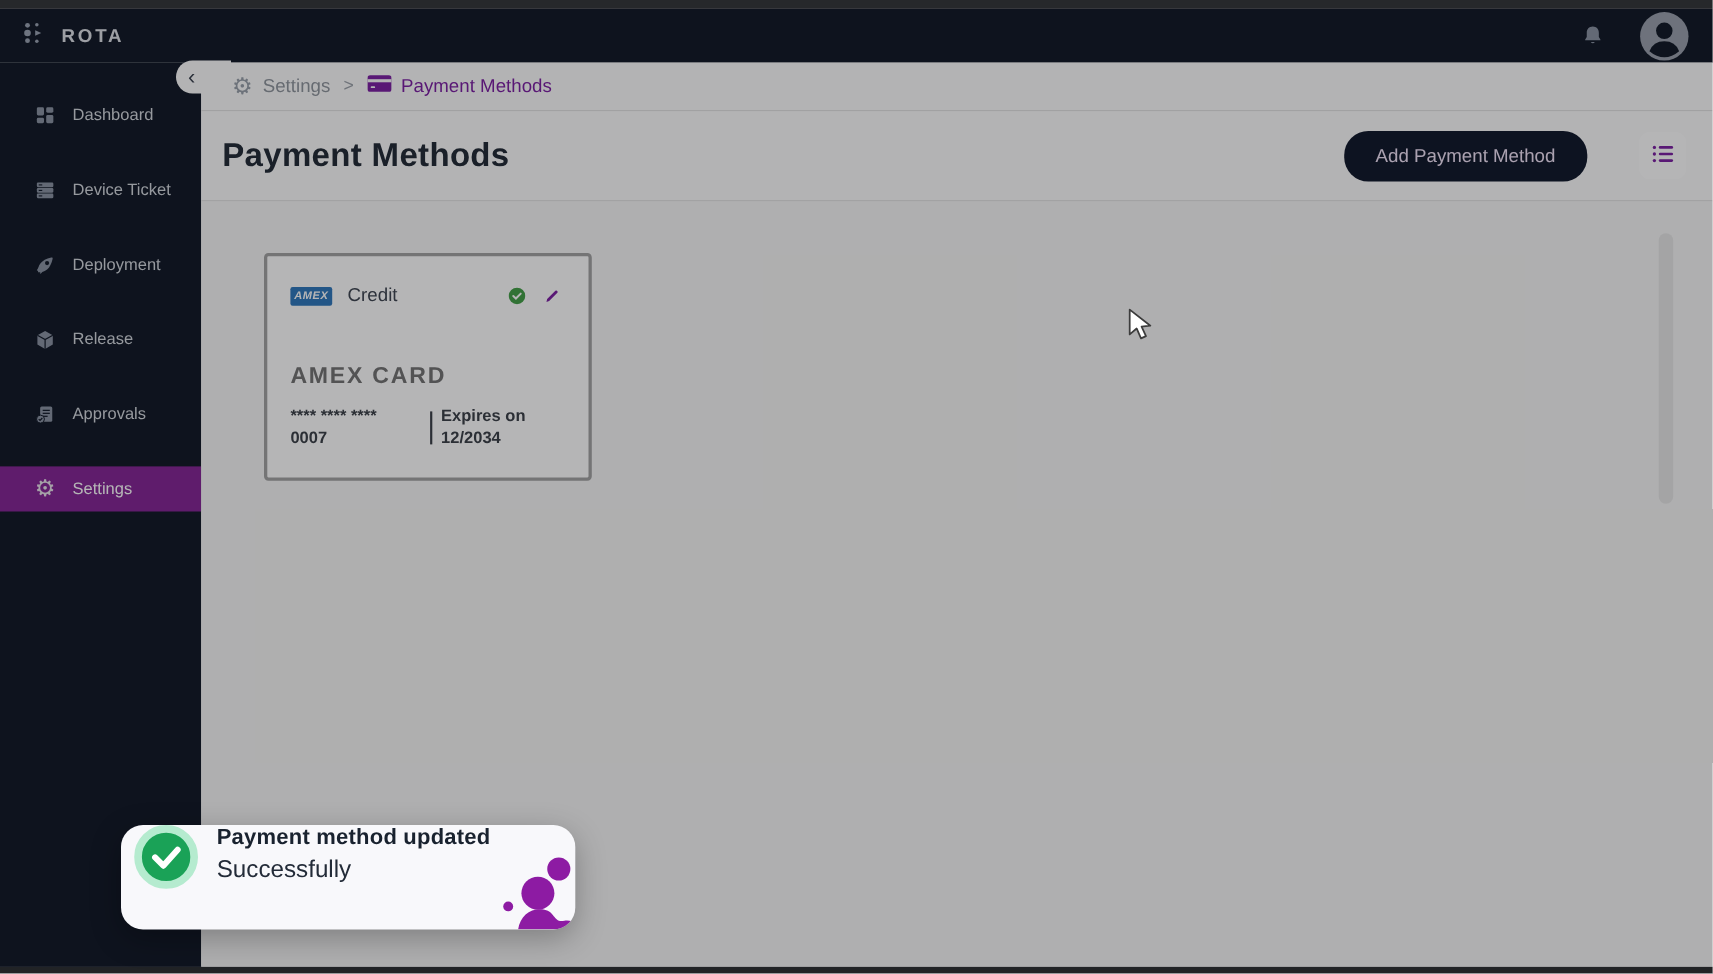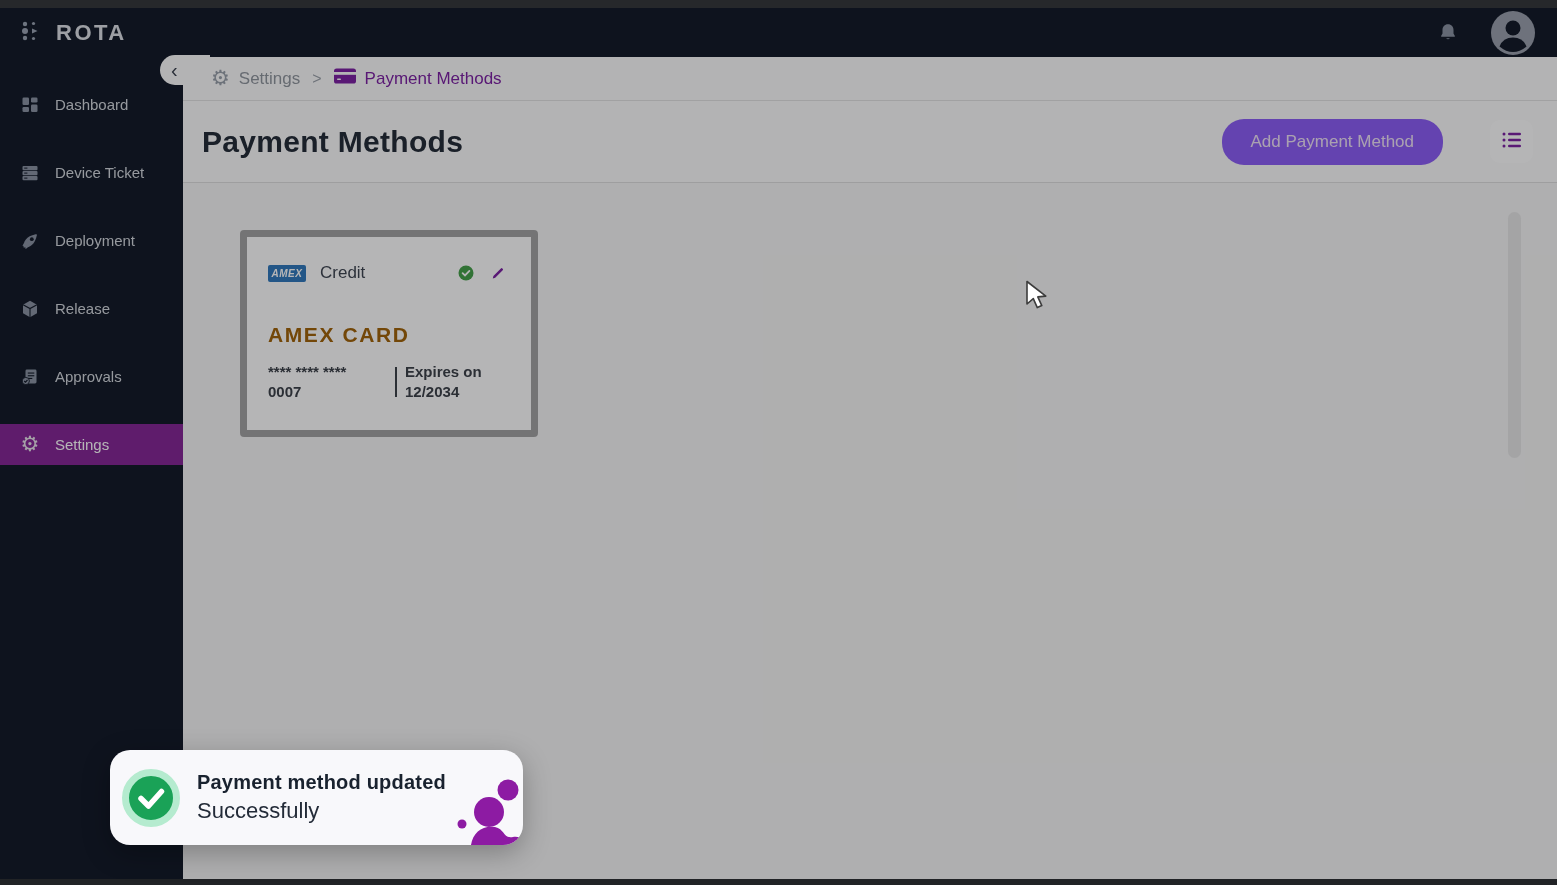--- a/index.html
+++ b/index.html
@@ -12,35 +12,35 @@
   
   .top-strip  { position:absolute; top:0; left:0; width:1557px; height:8px; background:#333538; }
   .bottom-strip { position:absolute; bottom:0; left:0; width:1557px; height:6px; background:#2c2e31; }
 
   
   .topbar {
     position:absolute; top:8px; left:0; width:1557px; height:49px;
     background:#101826; display:flex; align-items:center; padding:0 20px;
   }
   .brand { display:flex; align-items:center; cursor:pointer; }
-  .brand-name { color:#dde0e6; font-size:22px; font-weight:bold; letter-spacing:2.5px; margin-left:12px; }
+  .brand-name { color:#dde0e6; font-size:17px; font-weight:bold; letter-spacing:2.5px; margin-left:12px; }
   .topbar-right { margin-left:auto; display:flex; align-items:center; }
   .bell-btn { width:26px; height:26px; display:flex; align-items:center; justify-content:center; cursor:pointer; }
   .avatar {
     width:44px; height:44px; border-radius:50%; background:#9aa0ac; overflow:hidden;
     margin-left:30px; margin-right:2px; cursor:pointer; position:relative;
   }
 
   
   .sidebar {
     position:absolute; top:57px; left:0; width:183px; height:822px;
     background:#101826; padding-top:27px;
   }
   .side-item {
-    height:41px; display:flex; align-items:center; padding-left:17px;
+    height:41px; display:flex; align-items:center; padding-left:28px;
     margin-bottom:27px; color:#d3d7dd; font-size:15px; cursor:pointer;
   }
   .side-item .ico { width:26px; margin-right:12px; display:flex; align-items:center; justify-content:center; color:#8a93a3; }
   .side-item.active { background:#852596; color:#ffffff; }
   .side-item.active .ico { color:#e8e3ea; }
   .gear-glyph { font-size:21px; line-height:1; font-family:"DejaVu Sans", sans-serif; }
 
   
   .content { position:absolute; top:57px; left:183px; width:1374px; height:822px; background:#f6f6f6; }
   .crumb-row {
@@ -60,63 +60,63 @@
   .crumb-current { color:#7b1fa2; }
   .crumb-gear { color:#98a0aa; }
 
   .title-row {
     height:82px; background:#fdfdfd; border-bottom:1px solid #dedede;
     display:flex; align-items:center; padding:0 24px 0 19px;
   }
   .page-title { font-size:30px; font-weight:800; color:#222a35; letter-spacing:0.3px; flex:1; }
   .add-btn {
     height:46px; padding:0 29px; border:none; border-radius:22px;
-    background:#8b5cf6; color:#f0e3f6; font-size:17px;
+    background:#0f172a; color:#f0e3f6; font-size:17px;
     font-family:"Liberation Sans", sans-serif; cursor:pointer;
   }
   .view-btn {
     width:43px; height:43px; margin-left:47px; border:none; border-radius:10px;
     background:#ffffff; display:flex; align-items:center; justify-content:center; cursor:pointer;
   }
 
   .page-body { position:relative; height:695px; background:#f6f6f6; }
   .scroll-thumb {
     position:absolute; right:36px; top:29px; width:13px; height:246px;
     background:#e7e7e7; border-radius:7px; cursor:pointer;
   }
 
   
   .pay-card {
     position:absolute; left:57px; top:47px; width:298px; height:207px;
-    background:#ffffff; border:7px solid #a3a3a3; border-radius:4px;
+    background:#ffffff; border:3px solid #a3a3a3; border-radius:4px;
     padding:26px 20px 0 21px;
   }
   .pc-head { display:flex; align-items:center; }
   .amex-logo {
     width:38px; height:17px; background:#2e77bc; border-radius:2px;
     color:#fff; font-size:10px; font-weight:bold; font-style:italic; letter-spacing:0.5px;
     display:flex; align-items:center; justify-content:center;
   }
   .pc-type { margin-left:14px; font-size:17px; color:#3d4450;text-align:center; }
   .pc-check { margin-left:auto; display:flex; cursor:pointer; }
   .pc-edit { margin-left:17px; margin-right:6px; display:flex; cursor:pointer; }
-  .pc-name { margin-top:40px; font-size:21px; font-weight:600; letter-spacing:1.6px; color:#a16207; }
+  .pc-name { margin-top:51px; font-size:21px; font-weight:600; letter-spacing:1.6px; color:#737373; }
   .pc-numbers { display:flex; margin-top:15px; font-size:15px; font-weight:bold; color:#3a3f47; line-height:20px; }
   .pc-num-left { width:127px; }
   .pc-divider { width:2px; height:30px; background:#3a3f47; align-self:center; margin-right:8px; }
   .pc-expiry { }
 
   
   .overlay { position:absolute; inset:0; background:rgba(10,10,12,0.30); z-index:50; }
 
   
   .toast {
     position:absolute; left:110px; top:750px; width:413px; height:95px;
     background:#f8f8fb; border-radius:20px; z-index:60; overflow:hidden;
-    display:flex; align-items:center;
+    display:flex; align-items:flex-start;
     box-shadow:0 8px 28px rgba(0,0,0,0.28);
   }
   .toast-icon {
     flex:none; width:58px; height:58px; margin-left:12px;
     background:#1aa257; border:7px solid #b5ebcf; border-radius:50%;
     display:flex; align-items:center; justify-content:center;
   }
   .toast-text { margin-left:17px; position:relative; z-index:2; }
   .toast-title { font-size:20px; font-weight:bold; color:#19222f; letter-spacing:0.2px; }
   .toast-sub { font-size:22px; color:#232b38; margin-top:4px; }

